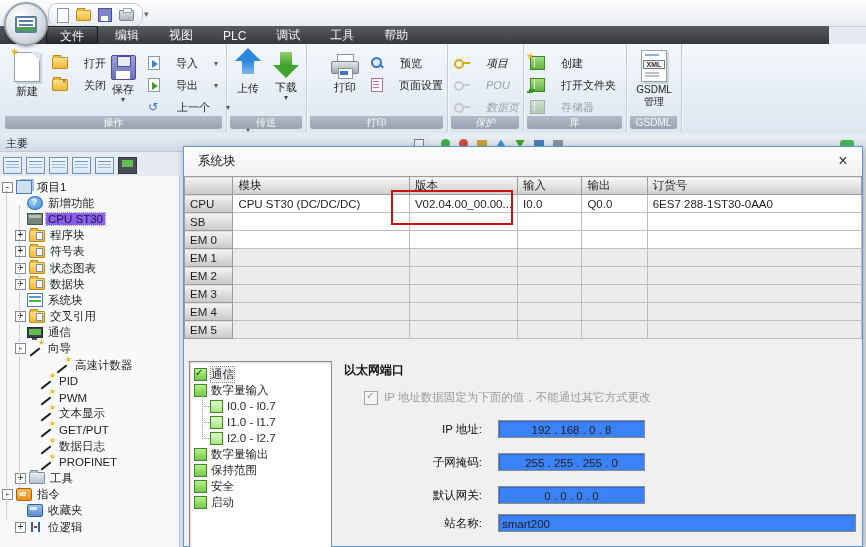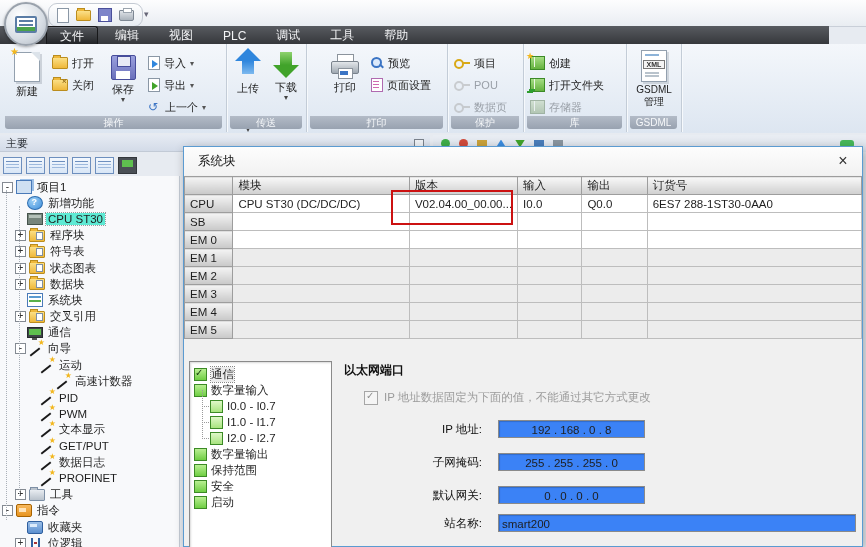--- a/index.html
+++ b/index.html
@@ -29,27 +29,27 @@
 
   
   .tabstrip{left:0;top:26px;width:829px;height:18px;background:linear-gradient(#585b60,#36383c);display:flex;align-items:stretch;padding-left:46px;box-sizing:border-box;gap:4px;}
   .tab{color:#f3f4f6;font-size:12px;padding:1px 13px 0 13px;display:flex;align-items:center;cursor:default;}
   .tab.sel{background:linear-gradient(#55585d,#232528);border:1px solid #17181a;border-bottom:none;border-radius:3px 3px 0 0;box-shadow:inset 0 1px 0 #6d7077;}
 
   
   .ribbon{left:0;top:44px;width:866px;height:89px;background:linear-gradient(#f4f7fb,#dde6f1);border-bottom:1px solid #b5bfcc;}
   .rgroup{position:absolute;top:0;height:88px;border-right:1px solid #c3ccd7;box-shadow:1px 0 0 #f6f9fc;}
   .g1{left:2px;width:224px;} .g2{left:227px;width:79px;} .g3{left:307px;width:140px;}
-  .g4{left:448px;width:75px;} .g5{left:524px;width:102px;} .g6{left:627px;width:54px;}
+  .g4{left:448px;width:75px;font-style:italic;} .g5{left:524px;width:102px;} .g6{left:627px;width:54px;}
   .gcap{position:absolute;left:3px;right:4px;bottom:3px;height:13px;border-radius:0 0 3px 3px;
         background:linear-gradient(#b3bbc7,#98a2b0);color:#f6f8fa;font-size:10px;display:flex;align-items:center;justify-content:center;}
   .bigbtn{position:absolute;top:4px;height:66px;display:flex;flex-direction:column;align-items:center;cursor:default;}
   .bigbtn .blabel{font-size:11px;margin-top:2px;white-space:nowrap;}
   .bigbtn .dd{font-size:8px;color:#444;line-height:5px;}
-  .smbtn{position:absolute;height:18px;display:flex;align-items:center;gap:4px;font-size:11px;white-space:nowrap;cursor:default;}
+  .smbtn{position:absolute;height:18px;display:flex;align-items:center;gap:16px;font-size:11px;white-space:nowrap;cursor:default;}
   .smbtn .dd{font-size:8px;color:#555;}
   .disabled{color:#9aa0a8;}
   .disabled .ic12,.disabled .ickey{filter:grayscale(1) opacity(.5);}
 
   
   .ic{position:relative;display:inline-block;}
   .ic-newpage{width:24px;height:28px;background:#fff;border:1px solid #93a0ae;box-shadow:2px 2px 0 rgba(140,150,160,.35);}
   .ic-newpage:before{content:"";position:absolute;right:-1px;top:-1px;border-style:solid;border-width:0 9px 9px 0;border-color:transparent #dce3ea transparent transparent;}
   .ic-newpage:after{content:"★";position:absolute;left:-5px;top:-7px;color:#f2b71e;font-size:10px;}
   .ic-floppy{width:23px;height:23px;background:linear-gradient(#9aa0dd,#6a70bb);border:1px solid #474d9b;border-radius:2px;}
@@ -98,21 +98,21 @@
   .edot{width:9px;height:9px;border-radius:50%;}
   .ebar{width:10px;height:8px;}
   .sbtools{left:3px;top:156px;width:176px;height:19px;display:flex;gap:4px;align-items:center;}
   .sbtool{width:17px;height:15px;border:1px solid #6d8fbe;background:linear-gradient(#f3f8fe,#d8e6f6);position:relative;}
   .sbtool:after{content:"";position:absolute;left:2px;top:3px;right:2px;height:1px;background:#6d8fbe;box-shadow:0 3px 0 #9db9dd,0 6px 0 #9db9dd;}
   .sbtool.mon{background:#4a4f55;border-color:#33373c;}
   .sbtool.mon:after{left:3px;right:3px;top:2px;height:7px;background:#5fbf4f;box-shadow:none;}
 
   .tree{left:0;top:176px;width:180px;height:371px;background:#f8f9fb;border-right:1px solid #c5ccd6;overflow:hidden;padding-top:3px;box-sizing:border-box;}
   .titem{height:16.2px;display:flex;align-items:center;gap:3px;white-space:nowrap;font-size:11.5px;}
-  .titem.tsel .tlabel{background:#5eead4;outline:1px dotted #9a9a9a;}
+  .titem.tsel .tlabel{background:#8b5cf6;outline:1px dotted #9a9a9a;}
   .texp{width:9px;height:9px;flex:0 0 9px;font-size:10px;line-height:7px;text-align:center;color:#333;}
   .texp.box{border:1px solid #848a92;background:#fff;}
   .tlabel{padding:0 2px;}
   .ticon{width:14px;height:12px;flex:0 0 14px;position:relative;display:inline-block;}
   .project-icon{background:#cfe0f2;border:1px solid #4a7ab8;box-shadow:3px -2px 0 -1px #9cc0e8;}
   .whats-new-icon{width:12px;height:12px;border-radius:50%;background:radial-gradient(circle at 35% 30%,#9ed0f5,#3f8fdc);border:1px solid #2a6cb0;}
   .whats-new-icon:after{content:"?";position:absolute;left:3.5px;top:0px;color:#fff;font-size:9px;font-weight:bold;}
   .cpu-icon{height:10px;background:#76857c;border:1px solid #46544c;}
   .cpu-icon:after{content:"";position:absolute;left:1px;top:1px;right:1px;height:3px;background:#b4c1b8;}
   .folder-icon{height:10px;background:linear-gradient(#fbdf85,#efb83a);border:1px solid #bb8d1e;border-radius:1px;}
@@ -383,25 +383,20 @@
     <div class="titem" style="padding-left: 15px;">
       <span class="texp"></span>
       <span class="ticon communication-icon"></span>
       <span class="tlabel">通信</span>
     </div>
     <div class="titem" style="padding-left: 15px;">
       <span class="texp box">-</span>
       <span class="ticon wizard-icon"></span>
       <span class="tlabel">向导</span>
     </div>
-    <div class="titem" style="padding-left: 28px;">
-      <span class="texp"></span>
-      <span class="ticon wizard-icon"></span>
-      <span class="tlabel">运动</span>
-    </div>
     <div class="titem" style="padding-left: 28px; margin-left: 16px;">
       <span class="texp"></span>
       <span class="ticon wizard-icon"></span>
       <span class="tlabel">高速计数器</span>
     </div>
     <div class="titem" style="padding-left: 28px;">
       <span class="texp"></span>
       <span class="ticon wizard-icon"></span>
       <span class="tlabel">PID</span>
     </div>

